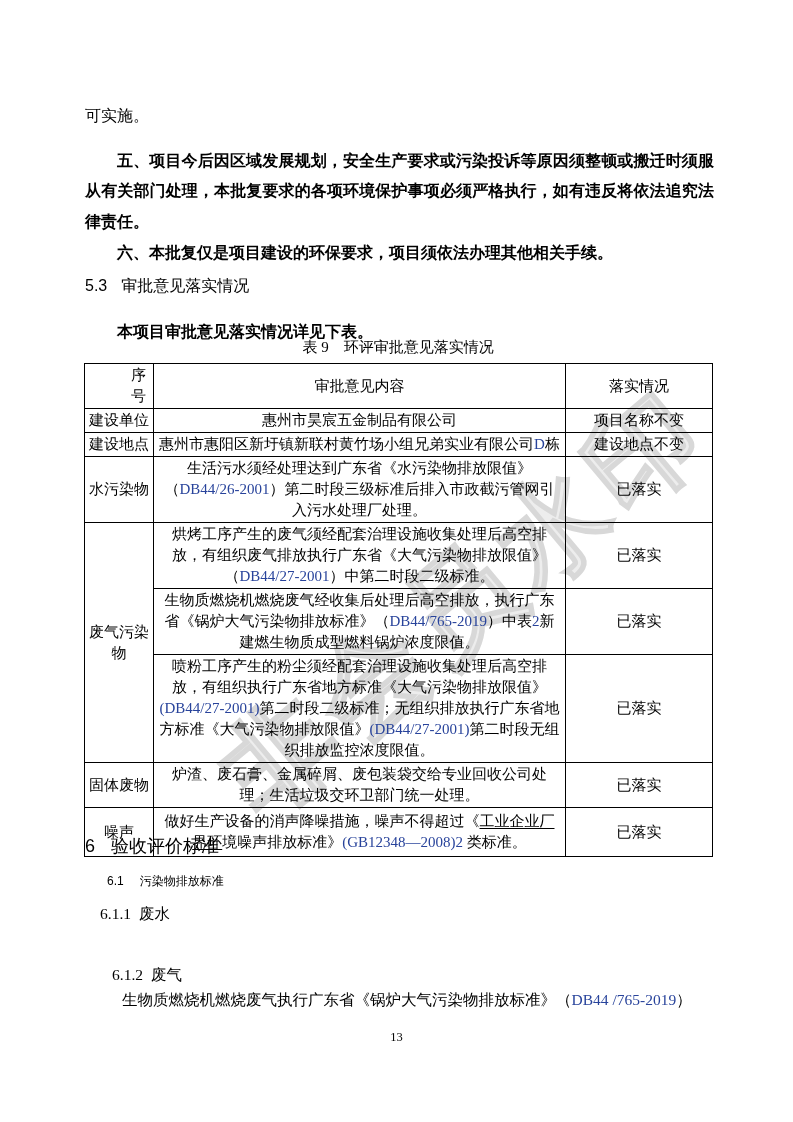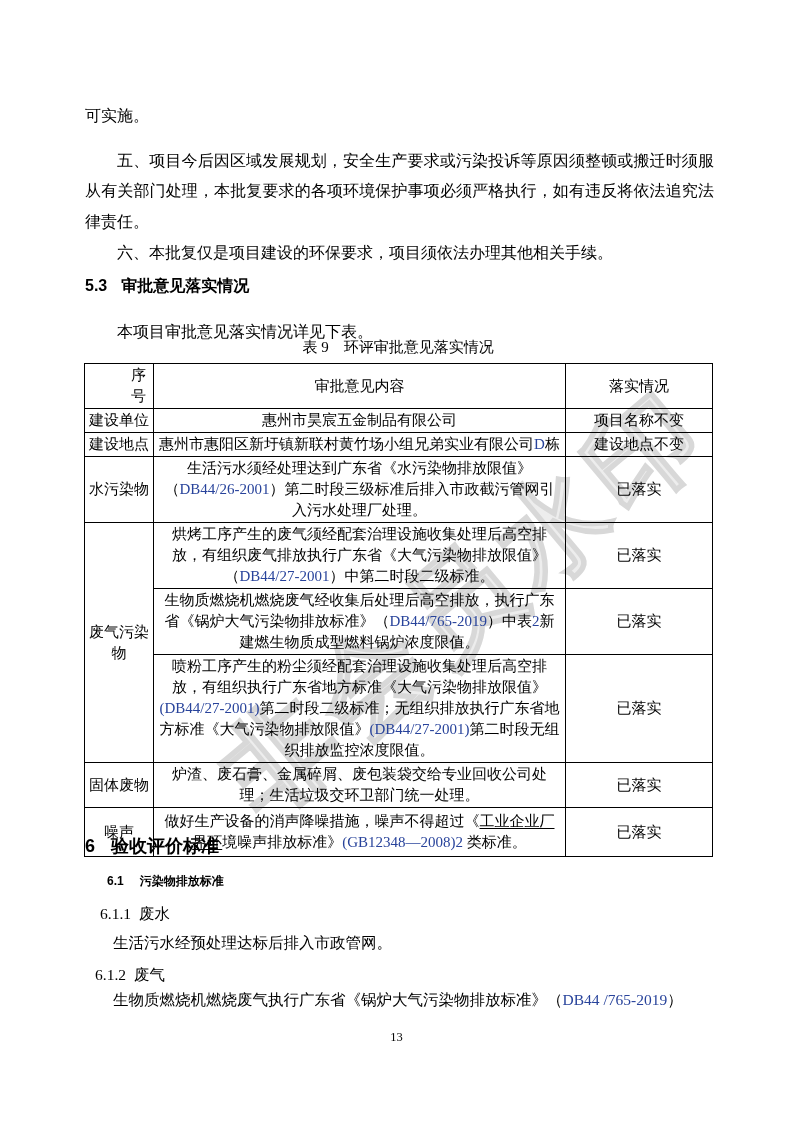--- a/index.html
+++ b/index.html
@@ -27,22 +27,22 @@
     z-index:0;
     white-space:nowrap;
   }
   .content{position:absolute;inset:0;z-index:1;border-radius:6px;}
   .abs{position:absolute;}
   .para{
     left:85px;width:629px;
     font-size:16px;line-height:30.4px;
     text-align:justify;
   }
-  .indent{text-indent:2em;}
-  .h-sans{font-family:"Liberation Sans","DejaVu Sans",sans-serif;font-weight:bold;}
+  .indent{text-indent:2em;font-weight:bold;}
+  .h-sans{font-family:"Liberation Sans","DejaVu Sans",sans-serif;font-weight:normal;}
   .h53{left:85px;top:276px;font-size:16px;}
   .h53 .num{margin-right:14px;}
   .caption{left:84px;top:338px;width:628px;text-align:center;font-size:15px;}
   table.review{
     position:absolute;left:84px;top:363px;
     border-collapse:collapse;
     table-layout:fixed;
     width:628px;
     font-size:15px;
   }
@@ -60,23 +60,23 @@
   .col-status{width:147px;}
   .seg-blue{color:#28439b;}
   .seg-u{text-decoration:underline;text-underline-offset:2px;}
   .h6{left:85px;top:834px;font-size:18px;}
   .h6 .num{margin-right:16px;}
   .h61{left:107px;top:873px;font-size:12px;}
   .h61 .num{margin-right:16px;}
   .h611{left:100px;top:904px;font-size:15.5px;}
   .h611 .num{margin-right:8px;margin-top:8px;}
   .p611{left:113px;top:933px;font-size:15.5px;}
-  .h612{left:95px;top:965px;font-size:15.5px;}
+  .h612{left:112px;top:965px;font-size:15.5px;}
   .h612 .num{margin-right:8px;}
-  .p612{left:113px;top:990px;font-size:15.5px;}
+  .p612{left:122px;top:990px;font-size:15.5px;}
   .pagenum{left:0;top:1030px;width:793px;text-align:center;font-size:12.5px;}
 </style>
 </head>
 <body>
 
 <div class="page">
 
   <div class="watermark">非会员水印</div>
 
   <div class="content">
@@ -153,21 +153,20 @@
     </div>
 
     <div class="abs h-sans h61">
       <span class="num">6.1</span><span>污染物排放标准</span>
     </div>
 
     <div class="abs h611">
       <span class="num">6.1.1</span><span>废水</span>
     </div>
 
-    <div class="abs p611">生活污水经预处理达标后排入市政管网。</div>
 
     <div class="abs h612">
       <span class="num">6.1.2</span><span>废气</span>
     </div>
 
     <div class="abs p612"><span>生物质燃烧机燃烧废气执行广东省《锅炉大气污染物排放标准》（</span><span class="seg-blue">DB44 /765-2019</span><span>）</span></div>
 
     <div class="abs pagenum">13</div>
 
   </div>

